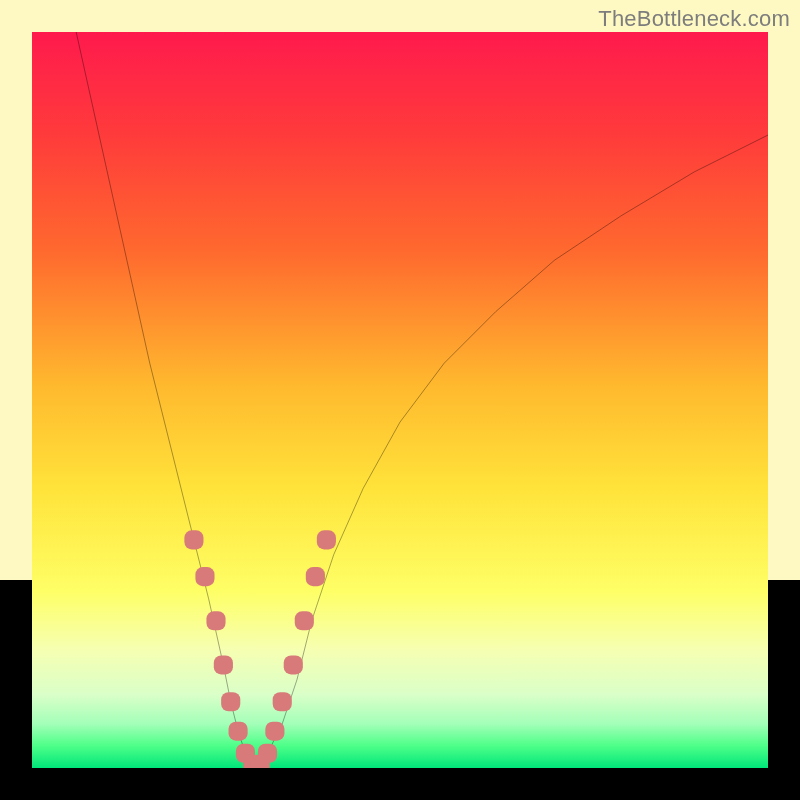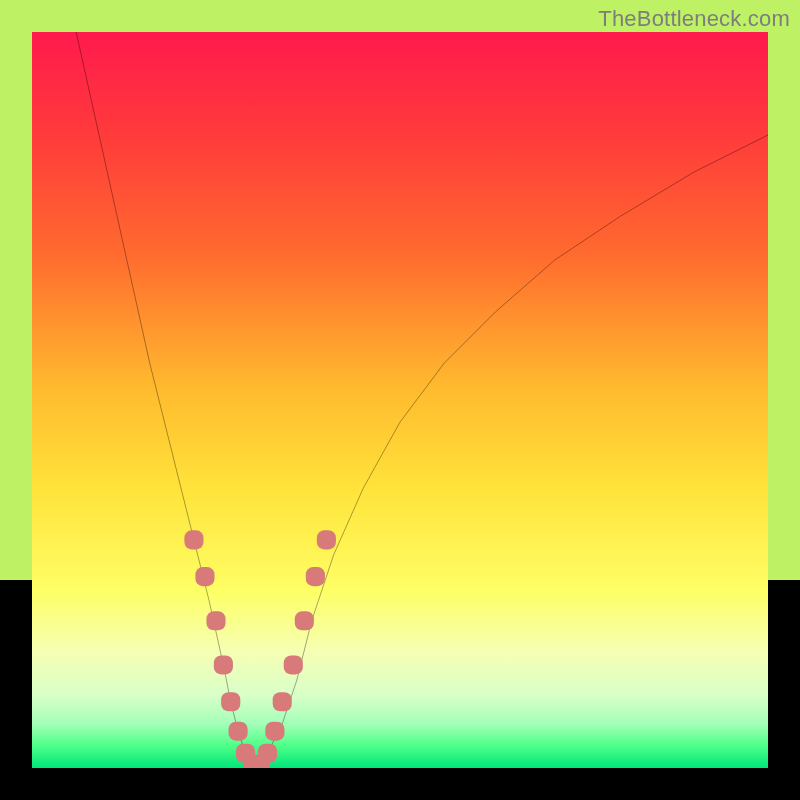--- a/index.html
+++ b/index.html
@@ -8,21 +8,21 @@
     width: 800px;
     height: 800px;
     background: #000;
     font-family: Arial, Helvetica, sans-serif;
     overflow: hidden;
   }
   .frame {
     position: relative;
     width: 800px;
     height: 580px;
-    background: #bef264;
+    background: #fef9c3;
   }
   .plot {
     position: absolute;
     left: 32px;
     top: 32px;
     width: 736px;
     height: 736px;
     background: linear-gradient(
       to bottom,
       #ff1a4d 0%,

